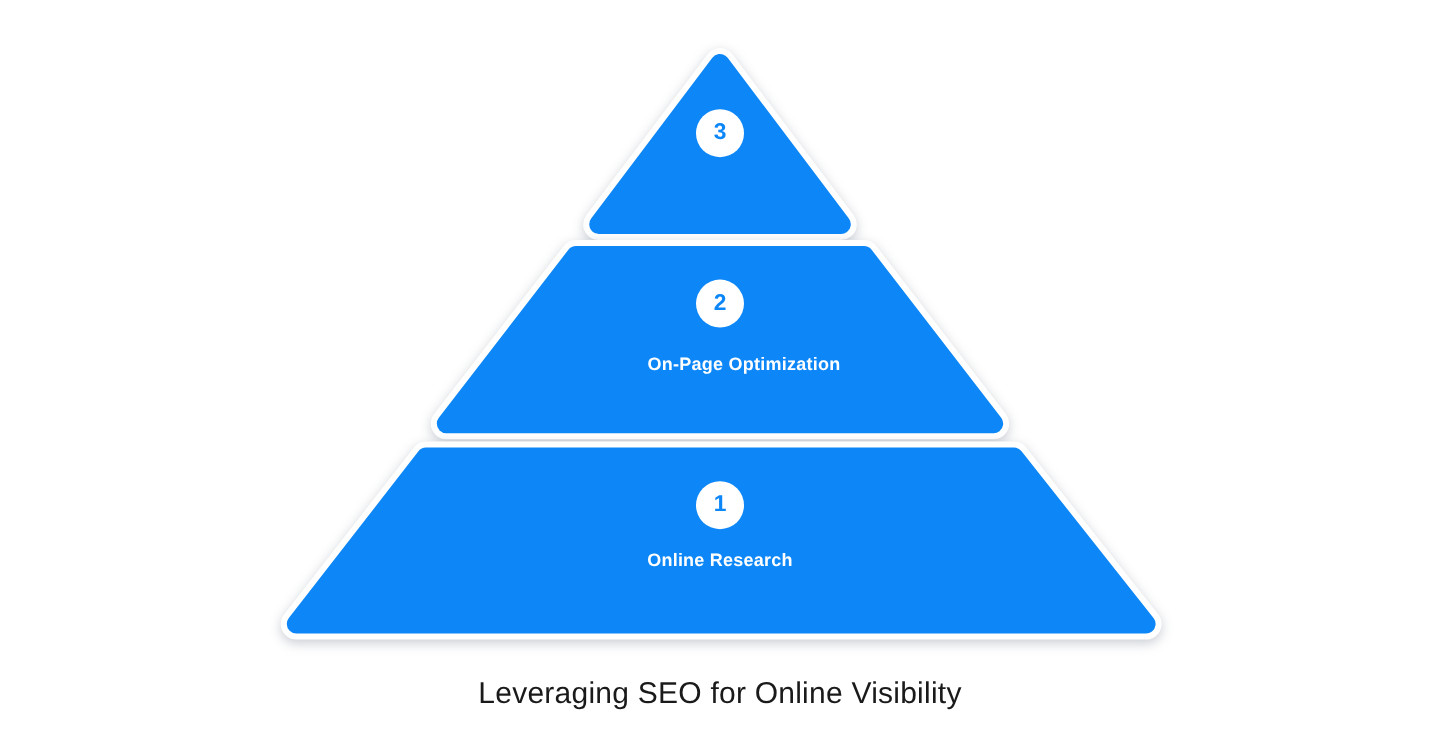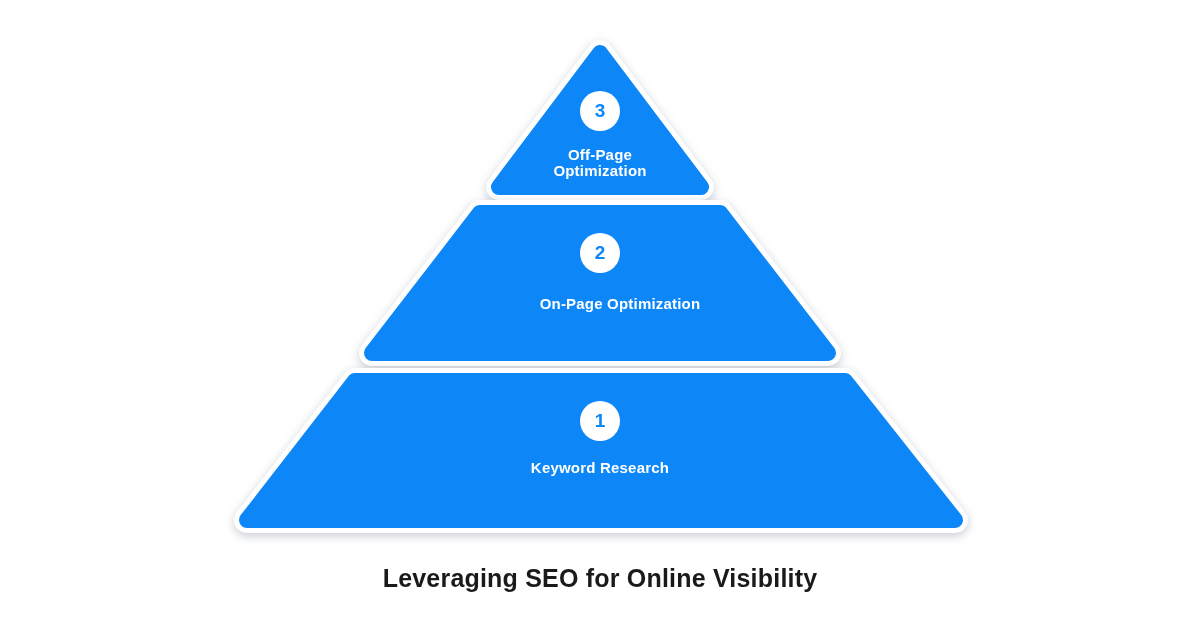--- a/index.html
+++ b/index.html
@@ -59,21 +59,21 @@
   }
   .lvl-label.wrap {
     width: 112px;
   }
   .diagram-title {
     position: absolute;
     left: 600px;
     top: 578px;
     transform: translate(-50%, -50%);
     color: #1a1a1a;
-    font-weight: bold;
+    font-weight: normal;
     font-size: 25px;
     white-space: nowrap;
     letter-spacing: 0.2px;
   }
 </style>
 </head>
 <body>
 
 <div class="canvas">
 
@@ -91,27 +91,26 @@
 
     <g>
       <path class="lvl-white" d="M355,381 L845,381 L955,520 L247,520 Z"></path>
       <path class="lvl-blue" d="M355,381 L845,381 L955,520 L247,520 Z"></path>
     </g>
   </svg>
 
   <div class="badge" style="left:600px; top:111px;">
     <span>3</span>
   </div>
-  <div class="lvl-label wrap" style="left:600px; top:163px;">Off-Page Optimization</div>
 
   <div class="badge" style="left:600px; top:253px;">
     <span>2</span>
   </div>
   <div class="lvl-label" style="left:620px; top:304px;">On-Page Optimization</div>
 
   <div class="badge" style="left:600px; top:421px;">
     <span>1</span>
   </div>
-  <div class="lvl-label" style="left:600px; top:468px;">Keyword Research</div>
+  <div class="lvl-label" style="left:600px; top:468px;">Online Research</div>
 
   <div class="diagram-title">Leveraging SEO for Online Visibility</div>
 
 </div>
 
 </body></html>

